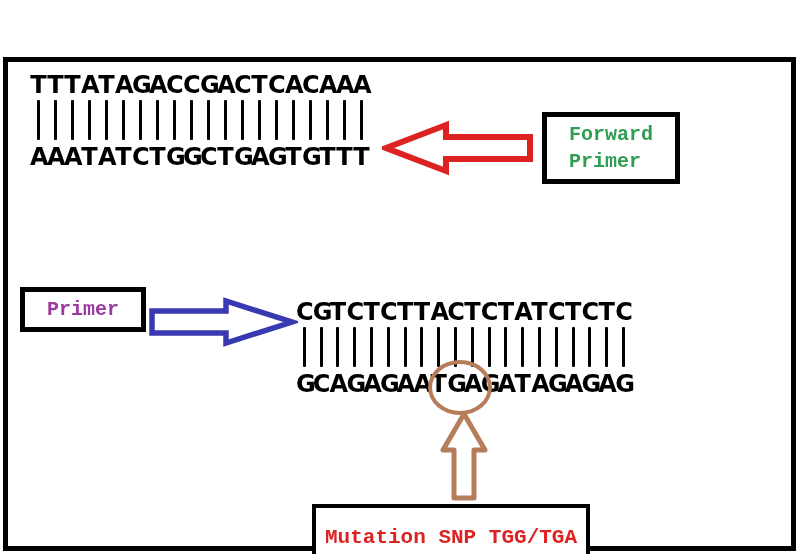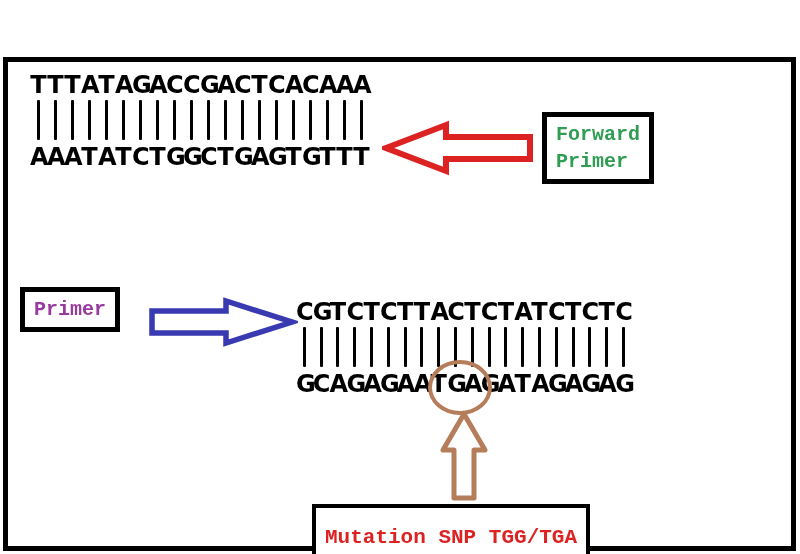--- a/index.html
+++ b/index.html
@@ -36,21 +36,21 @@
   .duplex--small .base, .duplex--small .bond-cell { width: 16.8px; }
   
   .arrow-svg { position: absolute; display: block; }
   
   .label-box {
     position: absolute;
     border: 5px solid var(--border, #000);
     background: #ffffff;
     font-family: "Liberation Mono", "DejaVu Sans Mono", monospace;
     font-weight: bold;
-    padding: 4px 9px;
+    padding: 4px 22px;
   }
   .label-box .line { display: block; font-size: 20px; line-height: 27px; }
   .box-forward { left: 542px; top: 112px; color: var(--forward-primer-text, #2f9e53); }
   .box-reverse { left: 20px; top: 287px; color: var(--reverse-primer-text, #993a9e); }
   .box-mutation {
     left: 312px; top: 504px;
     border-width: 4px;
     padding: 18px 9px;
     color: var(--mutation-text, #dd2222);
     font-size: 21px;

